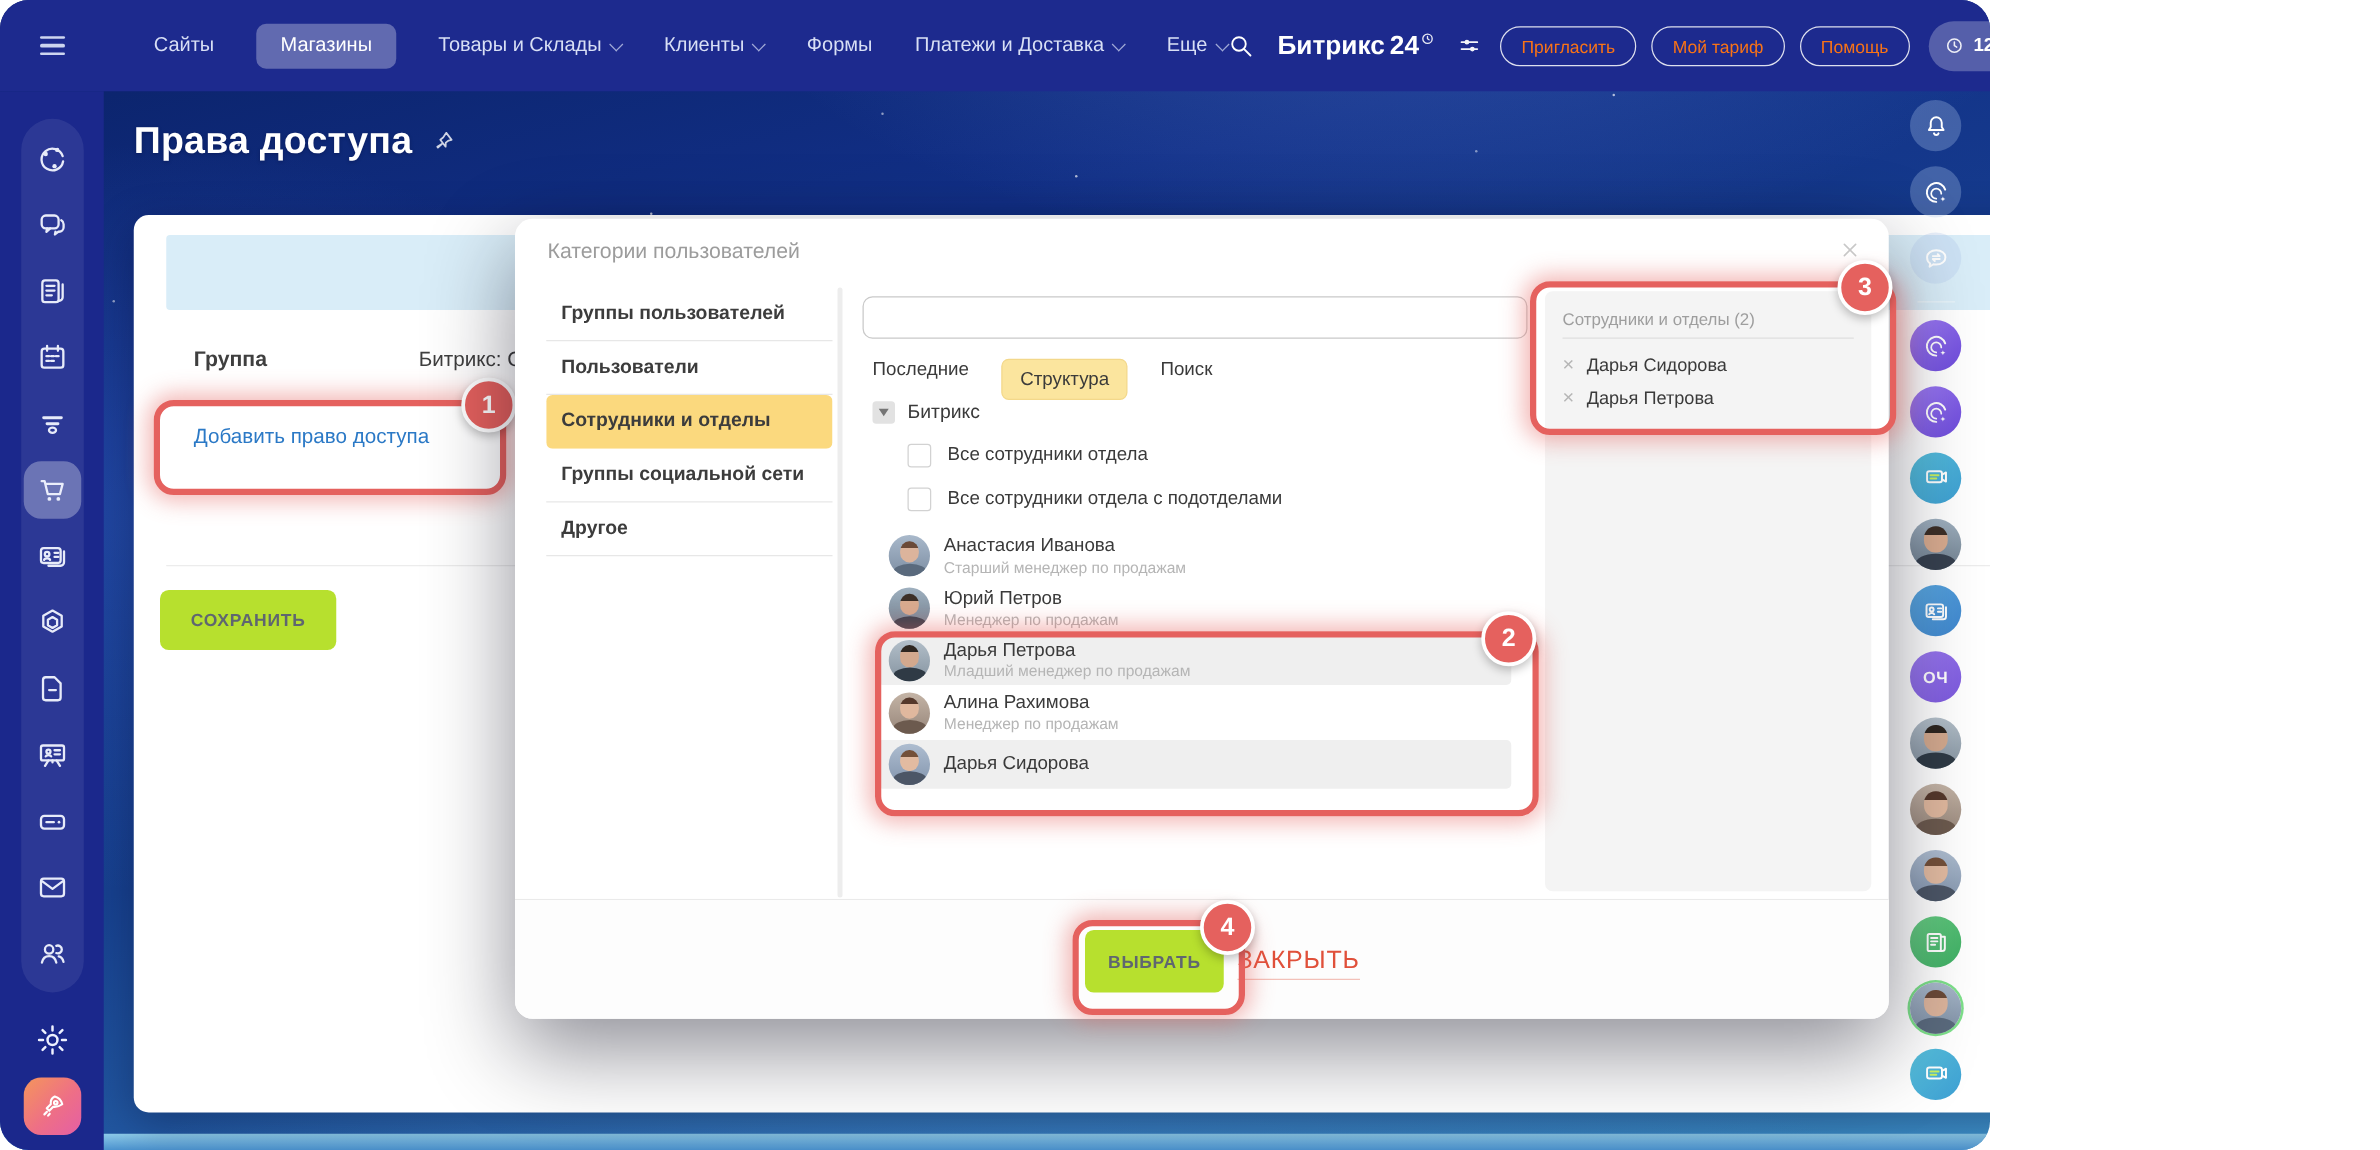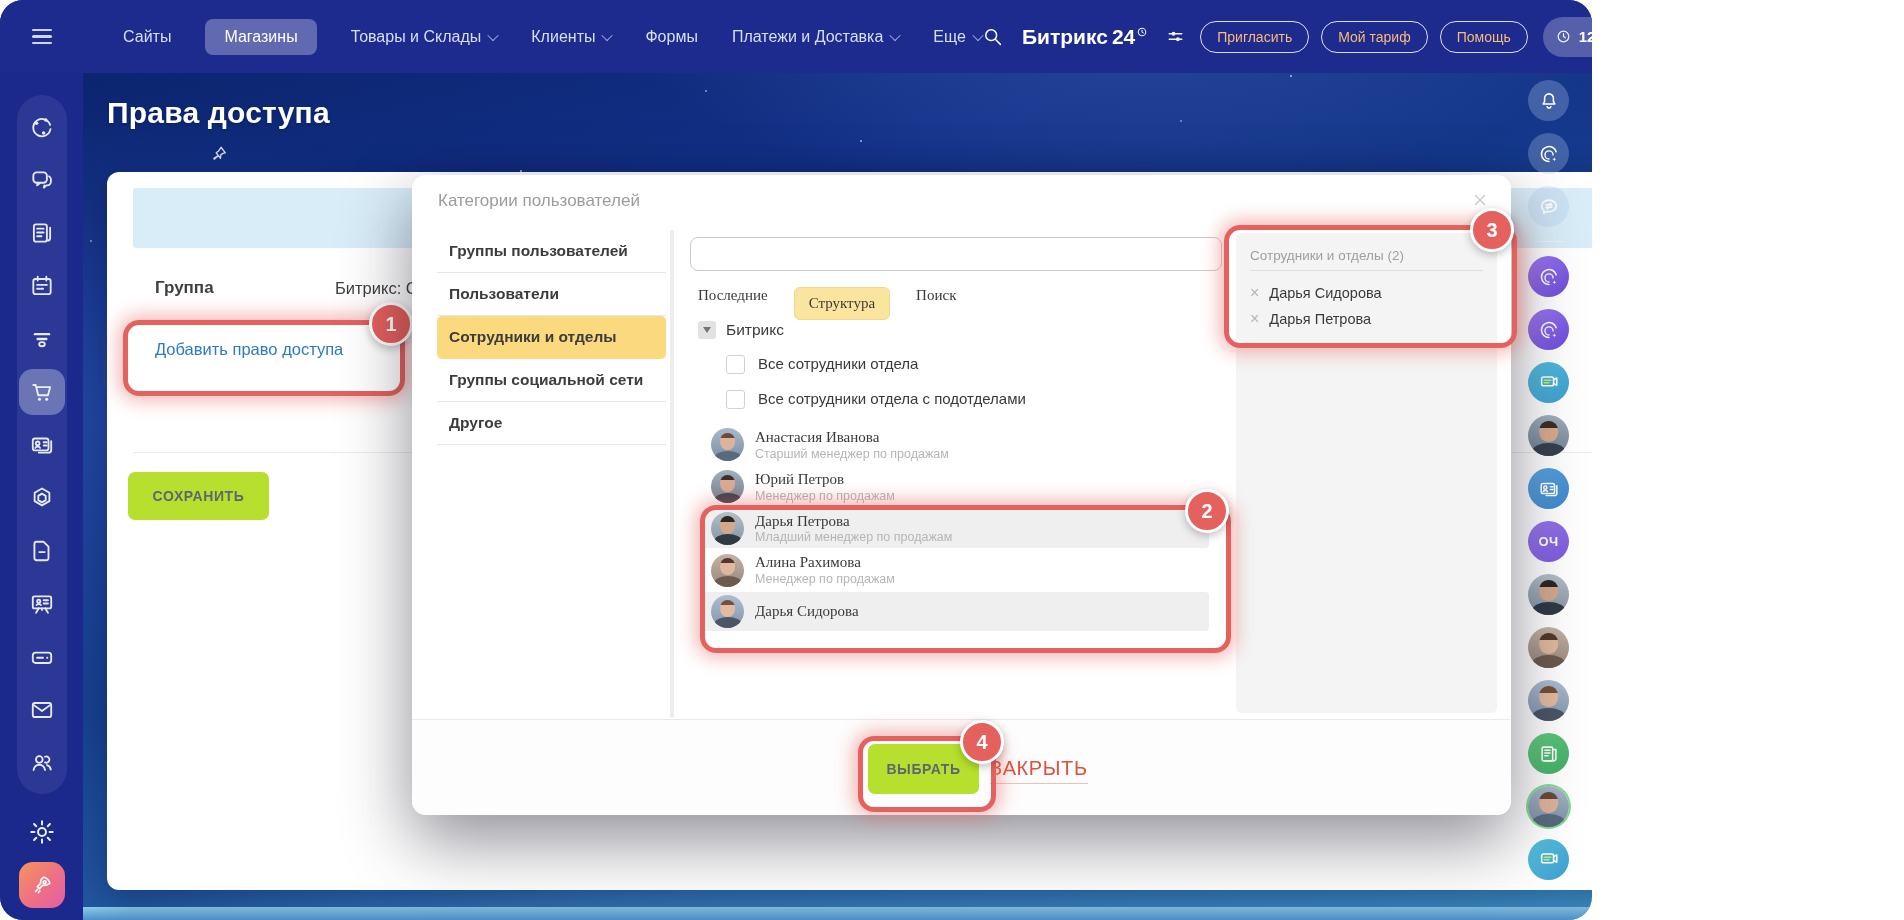--- a/index.html
+++ b/index.html
@@ -30,21 +30,21 @@
   .nav-item{font-size:16px;color:#d8dff5;cursor:pointer;display:flex;align-items:center;white-space:nowrap;}
   .nav-item.active{background:rgba(255,255,255,.3);color:#fff;padding:9px 19px;border-radius:8px;}
   .chev{display:inline-block;width:7px;height:7px;border-right:1.6px solid currentColor;border-bottom:1.6px solid currentColor;transform:rotate(45deg) translate(-1px,-1px);margin-left:8px;opacity:.7;}
   .top-right{margin-left:auto;display:flex;align-items:center;gap:15px;padding-right:44px;}
   .search-ic{width:21px;height:21px;color:#fff;cursor:pointer;}
   .logo{display:flex;align-items:baseline;color:#fff;font-weight:bold;font-size:21px;cursor:pointer;margin:0 4px;}
   .logo .logo-num{margin-left:4px;}
   .tm{width:10px;height:10px;margin-left:2px;transform:translateY(-7px);opacity:.9;color:#fff;}
   .sliders{width:19px;height:19px;color:#fff;opacity:.95;cursor:pointer;}
   .pill-group{display:flex;gap:12px;}
-  .pill{border:1.5px solid rgba(255,255,255,.85);border-radius:18px;padding:7px 16px;font-size:14px;color:#fdba74;cursor:pointer;white-space:nowrap;}
+  .pill{border:1.5px solid rgba(255,255,255,.85);border-radius:18px;padding:7px 16px;font-size:14px;color:#f97316;cursor:pointer;white-space:nowrap;}
   .time-pill{display:flex;align-items:center;gap:8px;background:rgba(255,255,255,.25);border-radius:20px;padding:2px 2px 2px 13px;height:40px;box-sizing:border-box;cursor:pointer;}
   .clock-ic{width:15px;height:15px;color:#fff;opacity:.9;}
   .time-text{font-weight:bold;font-size:15px;color:#fff;}
 
   
   .portrait{border-radius:50%;position:relative;overflow:hidden;flex:none;
     background:linear-gradient(180deg,var(--pbg1,#9fb0c4),var(--pbg2,#76879e));}
   .portrait::before{content:"";position:absolute;left:50%;top:14%;width:48%;height:52%;transform:translateX(-50%);
     border-radius:46%;background:linear-gradient(180deg,var(--phair,#4a3a30) 0 32%,var(--pskin,#d9b49a) 32%);}
   .portrait::after{content:"";position:absolute;left:50%;bottom:-10%;width:82%;height:42%;transform:translateX(-50%);
@@ -75,21 +75,21 @@
   .glass{background:rgba(175,200,235,.3);}
   .purple{background:linear-gradient(135deg,#a07ef5,#6b49da);}
   .teal{background:linear-gradient(135deg,#58c2de,#3d9ed2);}
   .blue{background:linear-gradient(135deg,#5caae2,#3e85cd);}
   .green{background:linear-gradient(135deg,#6ace85,#3dae63);}
   .initials{background:linear-gradient(135deg,#9c7bf0,#7b58dd);font-size:13px;font-weight:bold;letter-spacing:.5px;}
   .ring{box-shadow:0 0 0 2px #7de08a;}
   .rail .portrait{width:41px;height:41px;}
 
   
-  .page-title-row{position:absolute;left:107px;top:96px;display:flex;gap:14px;align-items:center;z-index:5;flex-direction:column;}
+  .page-title-row{position:absolute;left:107px;top:96px;display:flex;gap:14px;align-items:center;z-index:5;}
   .page-title{margin:0;font-size:30px;font-weight:bold;color:#fff;letter-spacing:.2px;text-shadow:0 1px 3px rgba(0,0,40,.3);}
   .pin-ic{width:20px;height:20px;color:rgba(255,255,255,.8);transform:rotate(8deg);cursor:pointer;}
 
   
   .card{position:absolute;left:107px;top:172px;width:1690px;height:718px;background:#fff;border-radius:12px;z-index:10;box-shadow:0 10px 35px rgba(0,0,30,.3);}
   .band{position:absolute;left:26px;top:16px;width:1638px;height:60px;background:#d9edf8;border-radius:3px;}
   .group-row{position:absolute;left:48px;top:96px;height:40px;display:flex;align-items:center;}
   .group-label{width:180px;font-weight:bold;font-size:17px;color:#3f3f3f;}
   .group-value{font-size:16.5px;color:#3f3f3f;white-space:nowrap;}
   .row-actions{position:absolute;right:18px;display:flex;gap:15px;align-items:center;color:#c0c0c0;}
@@ -114,37 +114,37 @@
 
   
   .modal{position:absolute;left:412px;top:175px;width:1099px;height:640px;background:#fff;border-radius:14px;z-index:30;box-shadow:0 25px 70px rgba(0,0,20,.45);}
   .modal-title{position:absolute;left:26px;top:16px;font-size:17px;color:#9c9c9c;}
   .modal-close{position:absolute;right:22px;top:16px;width:18px;height:18px;color:#c8c8c8;cursor:pointer;}
   .menu{position:absolute;left:25px;top:55px;width:229px;}
   .menu-item{height:43px;display:flex;align-items:center;padding:0 12px;font-size:15.5px;font-weight:600;color:#3c3c3c;border-bottom:1px solid #e7e7e7;cursor:pointer;box-sizing:border-box;}
   .menu-item.active{background:#fbd97e;border-radius:5px;border-bottom-color:transparent;}
   .vdiv{position:absolute;left:258px;top:55px;width:4px;height:488px;background:#ededed;border-radius:2px;}
   .msearch{position:absolute;left:278px;top:62px;width:532px;height:34px;border:1px solid #c9c9c9;border-radius:8px;padding:0 10px;font-size:15px;box-sizing:border-box;outline:none;font-family:inherit;}
-  .tabs{position:absolute;left:286px;top:103px;height:34px;display:flex;align-items:center;gap:26px;font-size:15px;color:#3a3a3a;font-family:Liberation Serif, serif;}
+  .tabs{position:absolute;left:286px;top:103px;height:34px;display:flex;align-items:center;gap:26px;font-size:15px;color:#3a3a3a;}
   .tab{cursor:pointer;white-space:nowrap;}
   .tab.active{background:#fbe59e;padding:7px 14px;border-radius:6px;border:1px solid #f3d88a;margin-top:16px;}
   .tree-row{position:absolute;left:286px;top:146px;display:flex;align-items:center;gap:10px;cursor:pointer;}
   .tree-btn{width:18px;height:18px;background:#e2e2e2;border-radius:3px;display:flex;align-items:center;justify-content:center;cursor:pointer;}
   .caret{width:0;height:0;border-left:4.5px solid transparent;border-right:4.5px solid transparent;border-top:6px solid #757575;}
   .tree-label{font-size:15.5px;color:#3a3a3a;}
   .checks{position:absolute;left:314px;top:180px;}
   .check-row{height:35px;display:flex;align-items:flex-start;gap:13px;cursor:pointer;}
   .checkbox{width:17px;height:17px;border:1px solid #d2d2d2;border-radius:3px;background:#fff;flex:none;}
   .check-label{font-size:15px;color:#3a3a3a;}
   .users{position:absolute;left:290px;top:250px;width:507px;}
   .user-row{display:flex;align-items:center;padding:3px 9px;border-radius:4px;margin-bottom:2px;min-height:36px;cursor:pointer;box-sizing:border-box;}
   .user-row.shaded{background:#efefef;}
   .user-row .portrait{width:33px;height:33px;}
   .u-texts{margin-left:11px;display:flex;flex-direction:column;justify-content:center;}
-  .u-name{font-size:15px;color:#3a3a3a;line-height:1.25;font-family:Liberation Serif, serif;}
+  .u-name{font-size:15px;color:#3a3a3a;line-height:1.25;}
   .u-role{font-size:12.5px;color:#b5b5b5;line-height:1.2;}
   .sel-panel{position:absolute;left:824px;top:58px;width:261px;height:480px;background:#f4f4f4;border-radius:6px;}
   .sel-title{padding:15px 14px 7px;font-size:13.5px;color:#9e9e9e;}
   .sel-sep{margin:0 14px;height:1px;background:#dedede;}
   .sel-items{padding:9px 14px;}
   .sel-item{display:flex;align-items:center;gap:10px;height:26px;font-size:14.5px;color:#3a3a3a;}
   .sel-x{color:#b5b5b5;font-size:16px;cursor:pointer;line-height:1;}
   .modal-footer{position:absolute;left:0;right:0;bottom:0;height:95px;border-top:1px solid #eaeaea;background:#fdfdfd;border-radius:0 0 14px 14px;}
   .choose{position:absolute;left:456px;top:24px;width:111px;height:50px;}
   .close-link{position:absolute;left:578px;top:33px;height:30px;display:flex;align-items:center;font-size:20px;font-weight:normal;letter-spacing:.6px;color:#e0503a;border-bottom:1px solid rgba(224,80,58,.35);cursor:pointer;text-decoration:none;}

